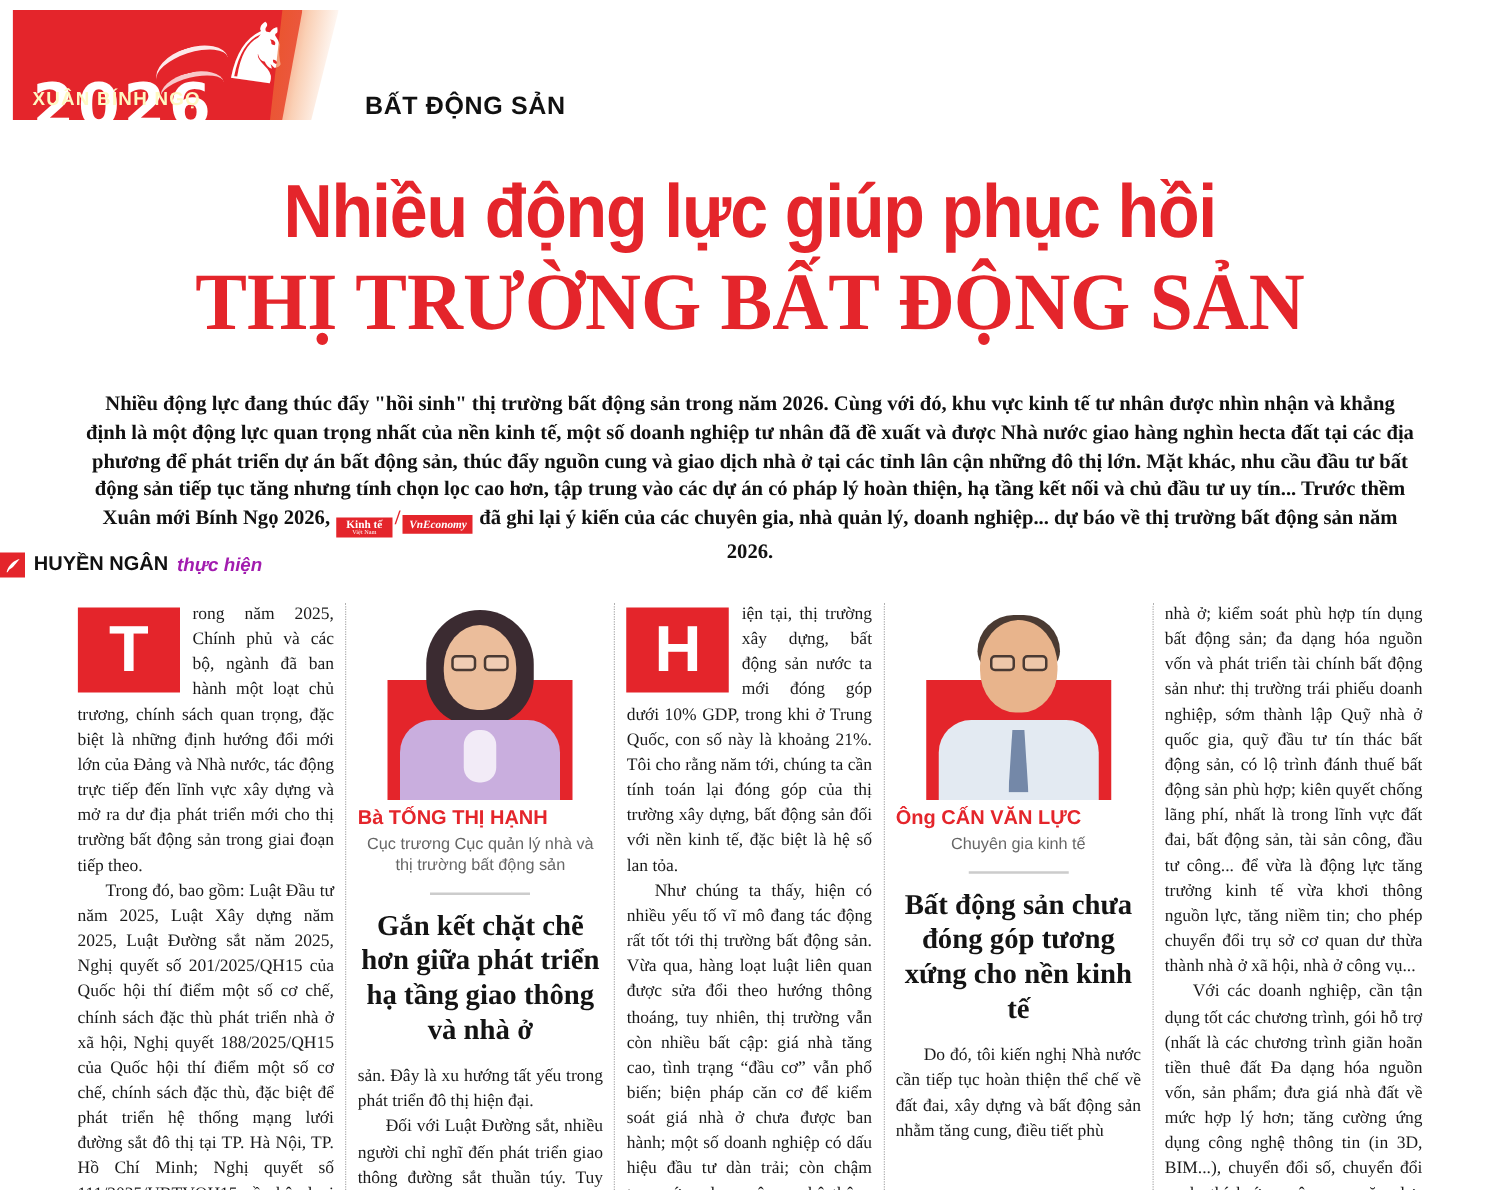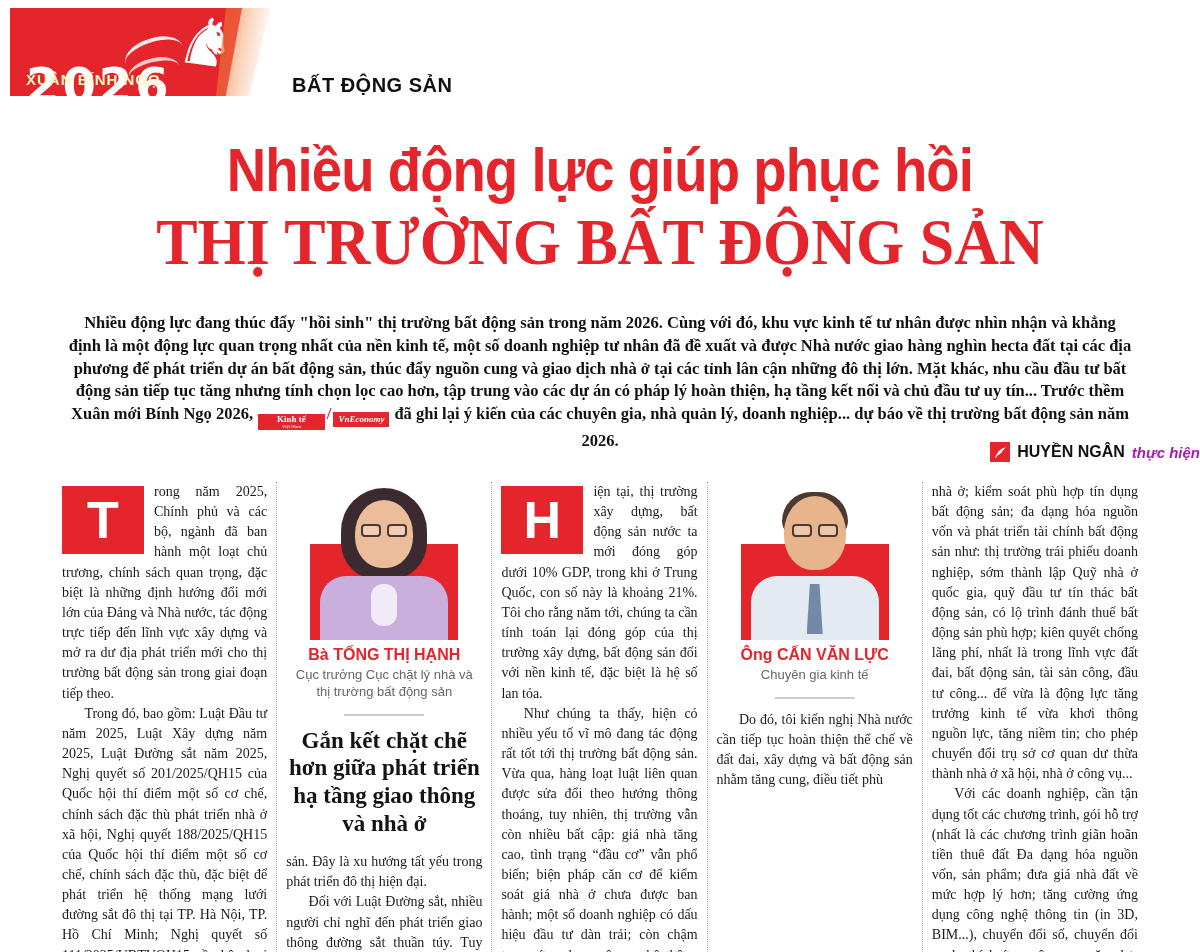--- a/index.html
+++ b/index.html
@@ -33,28 +33,28 @@
   
   .headline{position:absolute;top:136px;left:0;width:100%;text-align:center;color:var(--red);}
   .hl1{font-size:58px;font-weight:bold;letter-spacing:-1px;transform:scale(.94,1.04);
     display:inline-block;font-family:"Liberation Sans",sans-serif;}
   .hl2{font-size:62px;font-weight:bold;font-family:"Liberation Serif",serif;
     letter-spacing:0;margin-top:4px;transform:scale(1,1.05);display:inline-block;}
   
   .lead{position:absolute;top:312px;left:68px;right:68px;text-align:center;
     font-size:16.5px;font-weight:bold;line-height:1.38;color:#111;font-family:Liberation Serif, serif;}
   .badge{display:inline-flex;flex-direction:column;background:var(--red);color:#fff;
-    padding:1px 19px;margin:0 2px 0 5px;vertical-align:-3px;line-height:1;}
+    padding:1px 8px;margin:0 2px 0 5px;vertical-align:-3px;line-height:1;}
   .b1t{font-size:9px;font-weight:bold;}
   .b1b{font-size:5px;font-weight:normal;}
   .bsep{color:var(--red);font-weight:bold;}
   .badge.b2{display:inline-block;font-size:9px;font-style:italic;padding:3px 5px;margin:0 5px 0 2px;}
   
   .byline{position:absolute;top:442px;left:0;width:100%;display:flex;gap:7px;
-    align-items:center;justify-content:flex-end;}
+    align-items:center;justify-content:flex-start;}
   .quill{width:20px;height:20px;background:var(--red);display:flex;align-items:center;justify-content:center;}
   .quill svg{width:15px;height:15px;}
   .author{font-weight:bold;font-size:16px;color:#111;}
   .role{font-style:italic;font-size:15px;color:#a21caf;font-weight:bold;}
   
   .columns{position:absolute;top:482px;left:62px;right:62px;bottom:0;
     display:grid;grid-template-columns:repeat(5,1fr);overflow:hidden;}
   .col{padding:0 9px;border-right:1px dotted #b0b0b0;overflow:hidden;}
   .col:first-child{padding-left:0;}
   .col:last-child{border-right:none;padding-right:0;}
@@ -71,21 +71,21 @@
   .hair{position:absolute;left:50%;transform:translateX(-50%);top:0;width:86px;height:92px;border-radius:44px 44px 38px 38px;background:#3b2b31;}
   .hair.short{width:66px;height:46px;top:4px;background:#4a3a32;border-radius:34px 34px 20px 20px;}
   .face{position:absolute;left:50%;transform:translateX(-50%);top:12px;width:58px;height:68px;border-radius:50% 50% 46% 46%;background:#ebbd9b;}
   .face.m{top:8px;width:62px;height:74px;background:#e8b48c;}
   .glasses{position:absolute;left:50%;transform:translateX(-50%);top:36px;width:52px;height:14px;display:flex;gap:6px;justify-content:center;}
   .glasses i{width:20px;height:13px;border:2px solid #4a3a33;border-radius:4px;background:rgba(255,255,255,.25);}
   .torso{position:absolute;left:50%;transform:translateX(-50%);bottom:0;width:128px;height:64px;border-radius:26px 26px 0 0;background:#c9aede;}
   .torso.shirt{background:#e3eaf2;}
   .scarf{position:absolute;left:50%;transform:translateX(-50%);bottom:14px;width:26px;height:42px;border-radius:12px;background:#f2ebf7;}
   .tie{position:absolute;left:50%;transform:translateX(-50%);bottom:6px;width:16px;height:50px;background:#7488a8;clip-path:polygon(20% 0,80% 0,100% 100%,0 100%);}
-  .p-name{text-align:center;color:var(--red);font:bold 16px "Liberation Sans",sans-serif;margin:6px 0 3px;}
+  .p-name{color:var(--red);font:bold 16px "Liberation Sans",sans-serif;margin:6px 0 3px;}
   .p-title{text-align:center;color:var(--muted);font:13px/1.3 "Liberation Sans",sans-serif;
     max-width:190px;margin:0 auto;}
   .divider{width:80px;height:2px;background:#ccc;margin:13px auto 11px;}
   .quote{text-align:center;font:bold 23px/1.2 "Liberation Serif",serif;color:#141414;margin-bottom:15px;}
 </style>
 </head>
 <body>
 
 <div class="logo">
   <span class="logo-year">2026</span>
@@ -134,21 +134,21 @@
         <div class="face"></div>
         <div class="glasses">
             <i></i>
             <i></i>
           </div>
         <div class="torso"></div>
         <div class="scarf"></div>
       </div>
     </div>
     <div class="p-name">Bà TỐNG THỊ HẠNH</div>
-    <div class="p-title">Cục trưởng Cục chặt lý nhà và thị trường bất động sản</div>
+    <div class="p-title">Cục trương Cục quản lý nhà và thị trường bất động sản</div>
     <div class="divider"></div>
     <div class="quote">Gắn kết chặt chẽ hơn giữa phát triển hạ tầng giao thông và nhà ở</div>
     <p class="body">sản. Đây là xu hướng tất yếu trong phát triển đô thị hiện đại.</p>
     <p class="body indent">Đối với Luật Đường sắt, nhiều người chỉ nghĩ đến phát triển giao thông đường sắt thuần túy. Tuy nhiên, điểm mới và rất quan trọng...</p>
   </div>
 
   <div class="col">
     <div class="dropcap">H</div>
     <p class="body">iện tại, thị trường xây dựng, bất động sản nước ta mới đóng góp dưới 10% GDP, trong khi ở Trung Quốc, con số này là khoảng 21%. Tôi cho rằng năm tới, chúng ta cần tính toán lại đóng góp của thị trường xây dựng, bất động sản đối với nền kinh tế, đặc biệt là hệ số lan tỏa.</p>
     <p class="body indent">Như chúng ta thấy, hiện có nhiều yếu tố vĩ mô đang tác động rất tốt tới thị trường bất động sản. Vừa qua, hàng loạt luật liên quan được sửa đổi theo hướng thông thoáng, tuy nhiên, thị trường vẫn còn nhiều bất cập: giá nhà tăng cao, tình trạng “đầu cơ” vẫn phổ biến; biện pháp căn cơ để kiểm soát giá nhà ở chưa được ban hành; một số doanh nghiệp có dấu hiệu đầu tư dàn trải; còn chậm trong ứng dụng công nghệ thông tin và chuyển đổi số, chuyển đổi xanh; chi phí nhân công, vật liệu và đền bù, giải phóng mặt bằng tăng; một số địa</p>
@@ -164,20 +164,21 @@
             <i></i>
             <i></i>
           </div>
         <div class="torso shirt"></div>
         <div class="tie"></div>
       </div>
     </div>
     <div class="p-name">Ông CẤN VĂN LỰC</div>
     <div class="p-title">Chuyên gia kinh tế</div>
     <div class="divider"></div>
+    <div class="quote">Bất động sản chưa đóng góp tương xứng cho nền kinh tế</div>
     <p class="body indent">Do đó, tôi kiến nghị Nhà nước cần tiếp tục hoàn thiện thể chế về đất đai, xây dựng và bất động sản nhằm tăng cung, điều tiết phù</p>
   </div>
 
   <div class="col">
     <p class="body">nhà ở; kiểm soát phù hợp tín dụng bất động sản; đa dạng hóa nguồn vốn và phát triển tài chính bất động sản như: thị trường trái phiếu doanh nghiệp, sớm thành lập Quỹ nhà ở quốc gia, quỹ đầu tư tín thác bất động sản, có lộ trình đánh thuế bất động sản phù hợp; kiên quyết chống lãng phí, nhất là trong lĩnh vực đất đai, bất động sản, tài sản công, đầu tư công... để vừa là động lực tăng trưởng kinh tế vừa khơi thông nguồn lực, tăng niềm tin; cho phép chuyển đổi trụ sở cơ quan dư thừa thành nhà ở xã hội, nhà ở công vụ...</p>
     <p class="body indent">Với các doanh nghiệp, cần tận dụng tốt các chương trình, gói hỗ trợ (nhất là các chương trình giãn hoãn tiền thuê đất Đa dạng hóa nguồn vốn, sản phẩm; đưa giá nhà đất về mức hợp lý hơn; tăng cường ứng dụng công nghệ thông tin (in 3D, BIM...), chuyển đổi số, chuyển đổi xanh; thích ứng, nâng cao năng lực quản trị doanh nghiệp, văn hóa</p>
   </div>
 
 </div>
 

